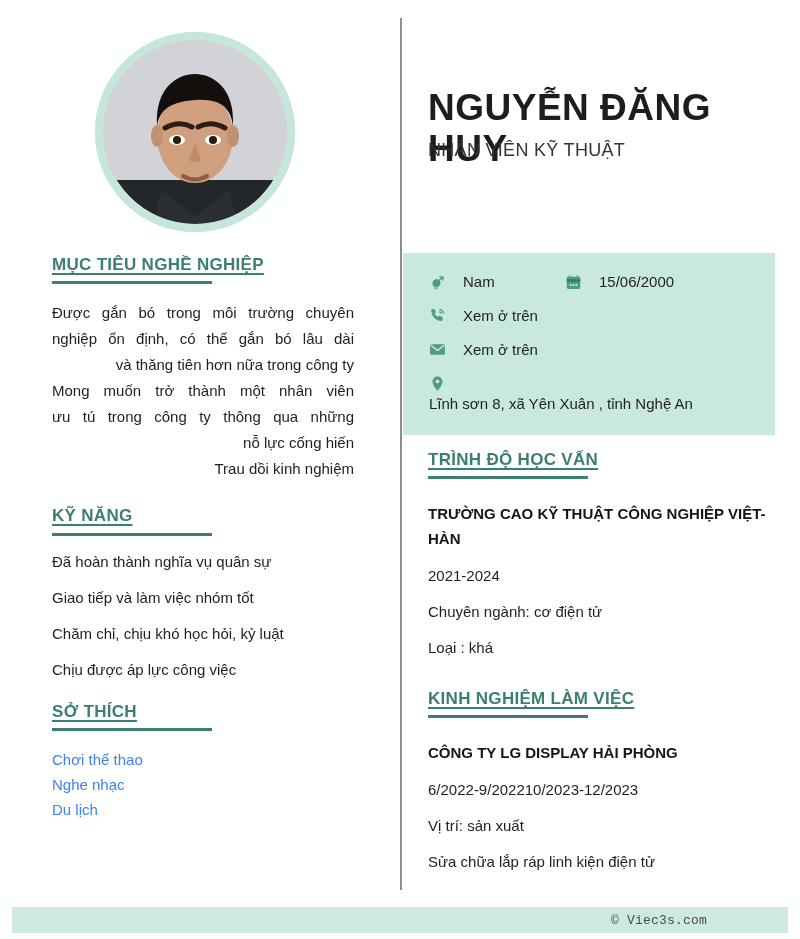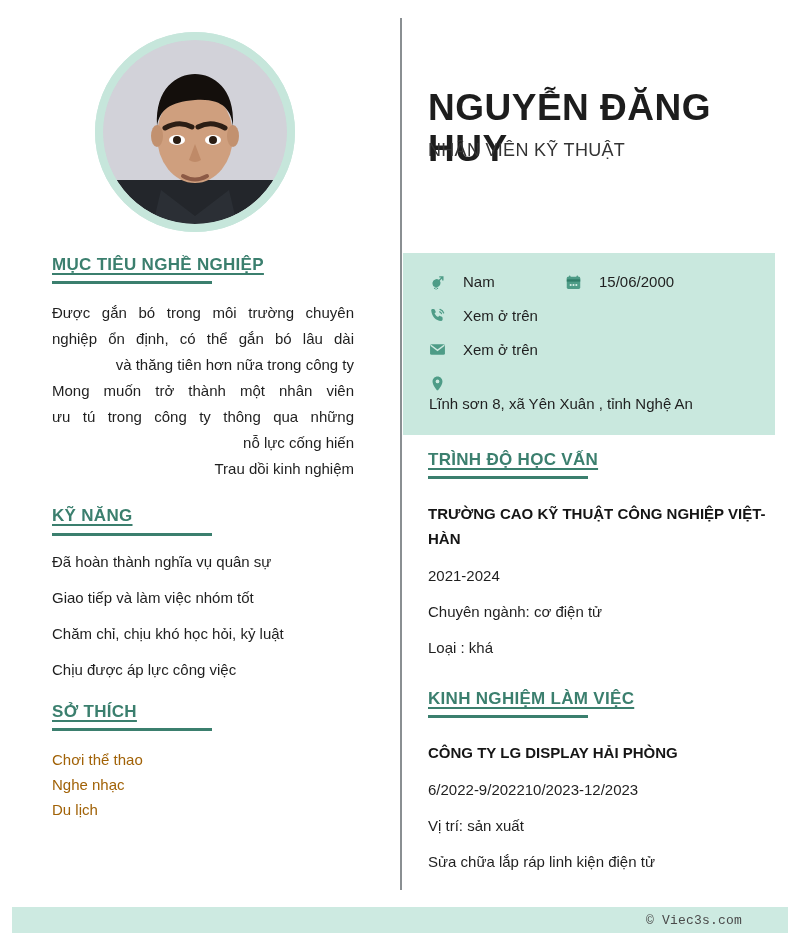--- a/index.html
+++ b/index.html
@@ -113,21 +113,21 @@
     margin-top: 16px;
     font-size: 15px;
     color: #1f1f1f;
   }
   .skill-list div { margin-bottom: 16px; line-height: 20px; }
   .skill-list div:last-child { margin-bottom: 0; }
 
   .hobby-list {
     margin-top: 16px;
     font-size: 15px;
-    color: #a16207;
+    color: #3b82f6;
     line-height: 25px;
   }
 
   
   .col-right {
     position: absolute;
     left: 403px;
     top: 0;
     width: 397px;
     height: 900px;
@@ -217,21 +217,21 @@
   .footer {
     position: absolute;
     left: 12px;
     right: 12px;
     bottom: 6px;
     height: 26px;
     background: #cdeae1;
     display: flex;
     align-items: center;
     justify-content: flex-end;
-    padding-right: 46px;
+    padding-right: 81px;
     box-sizing: border-box;
   }
   .footer-text {
     font-family: "Liberation Mono", monospace;
     font-size: 13px;
     color: #4a4a4a;
     letter-spacing: 0.2px;
   }
 </style>
 </head>

